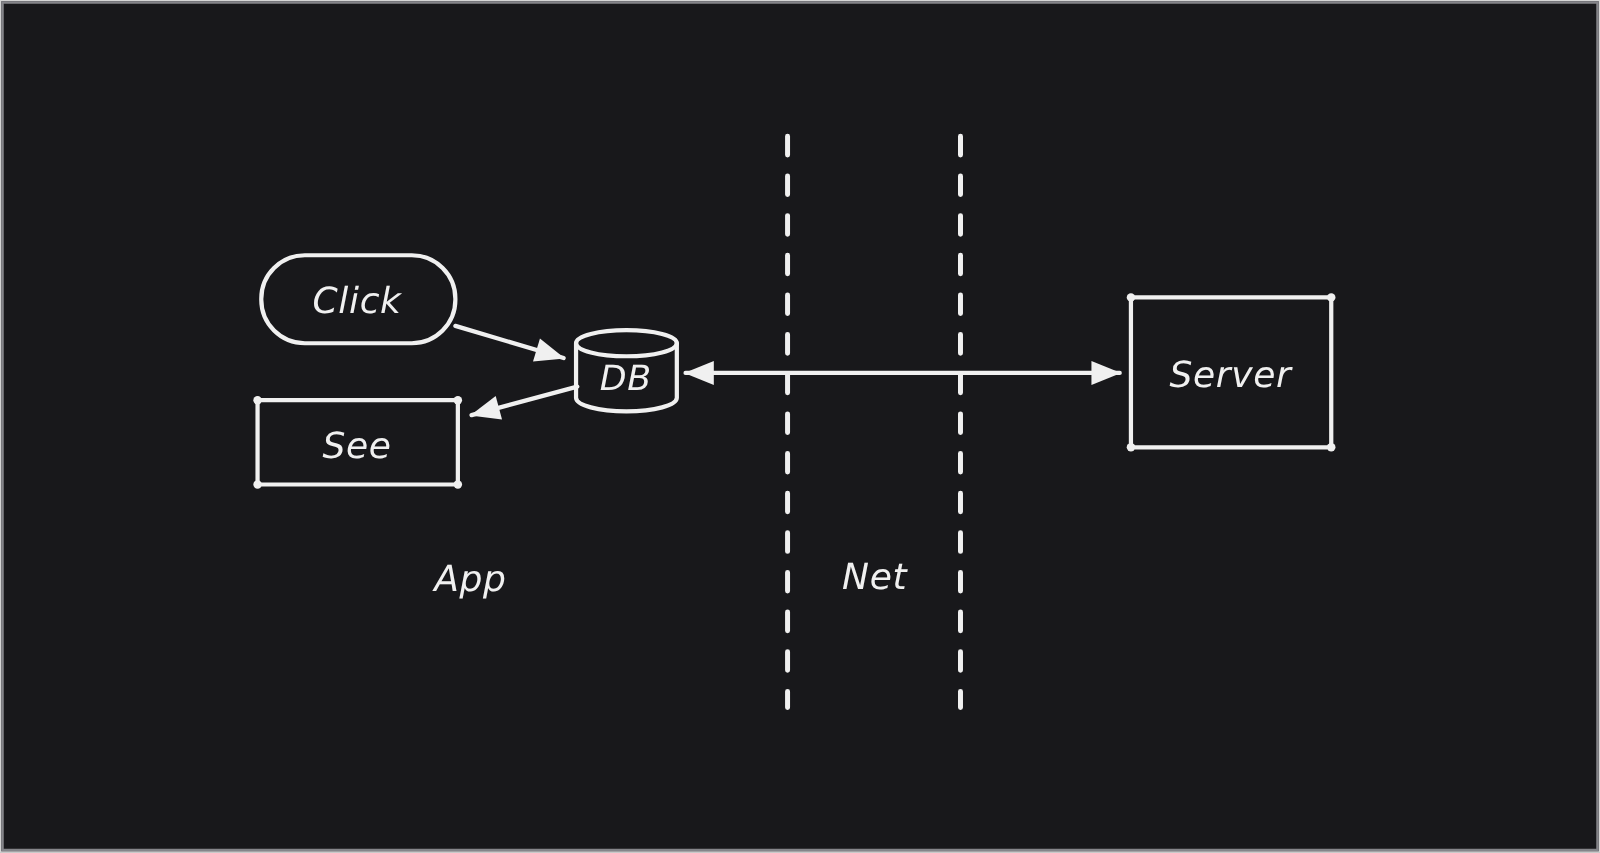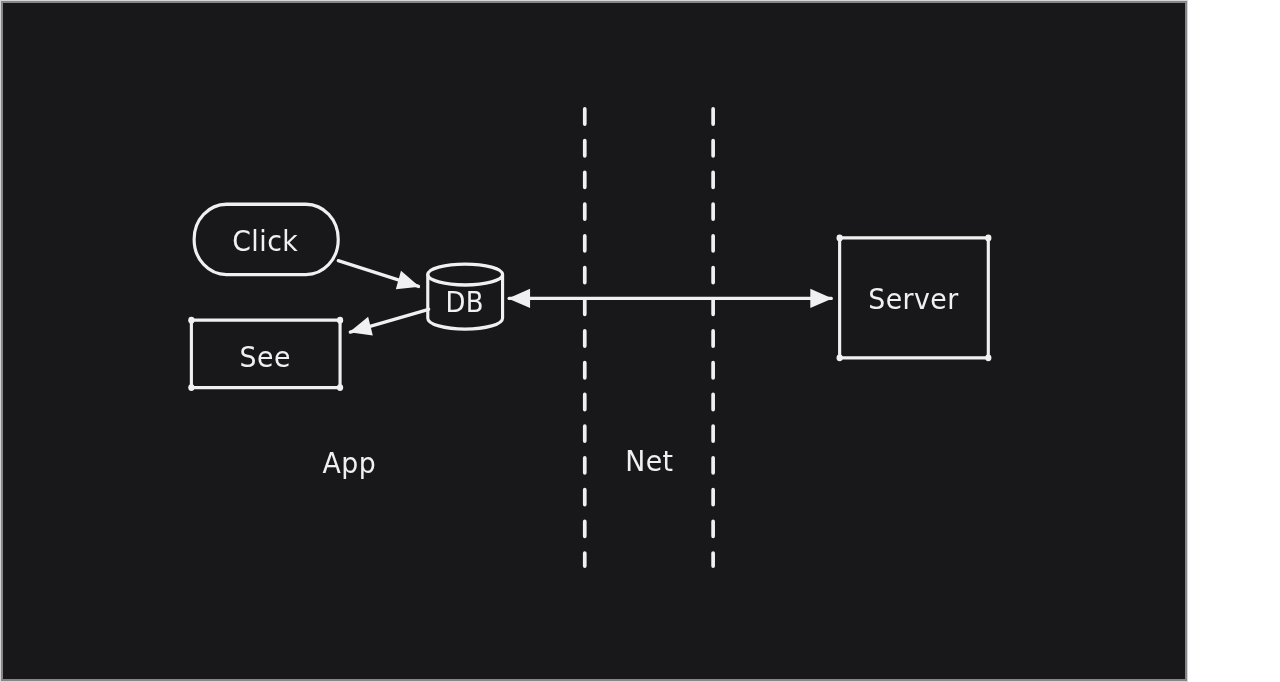--- a/index.html
+++ b/index.html
@@ -1,19 +1,20 @@
 <!DOCTYPE html>
 <html style="--canvas-bg: #18181b; --stroke: #f0f0f0; --frame-border: #85858a;"><head>
 <meta charset="utf-8">
 <style>
   html, body { margin: 0; padding: 0; background: #ffffff; }
   .frame {
-    width: 1188px; height: 682px; box-sizing: border-box;
+    width: 1280px; height: 682px; box-sizing: border-box;
     border: 1px solid #d6d6d6;
     position: relative;
+    font-style: italic;
   }
   .canvas {
     width: 100%; height: 100%; box-sizing: border-box;
     border: 2px solid var(--frame-border, #85858a);
     background: var(--canvas-bg, #18181b);
     position: relative; overflow: hidden;
   }
   svg.diagram { position: absolute; inset: 0; width: 100%; height: 100%; }
   .shape-stroke {
     fill: none;

